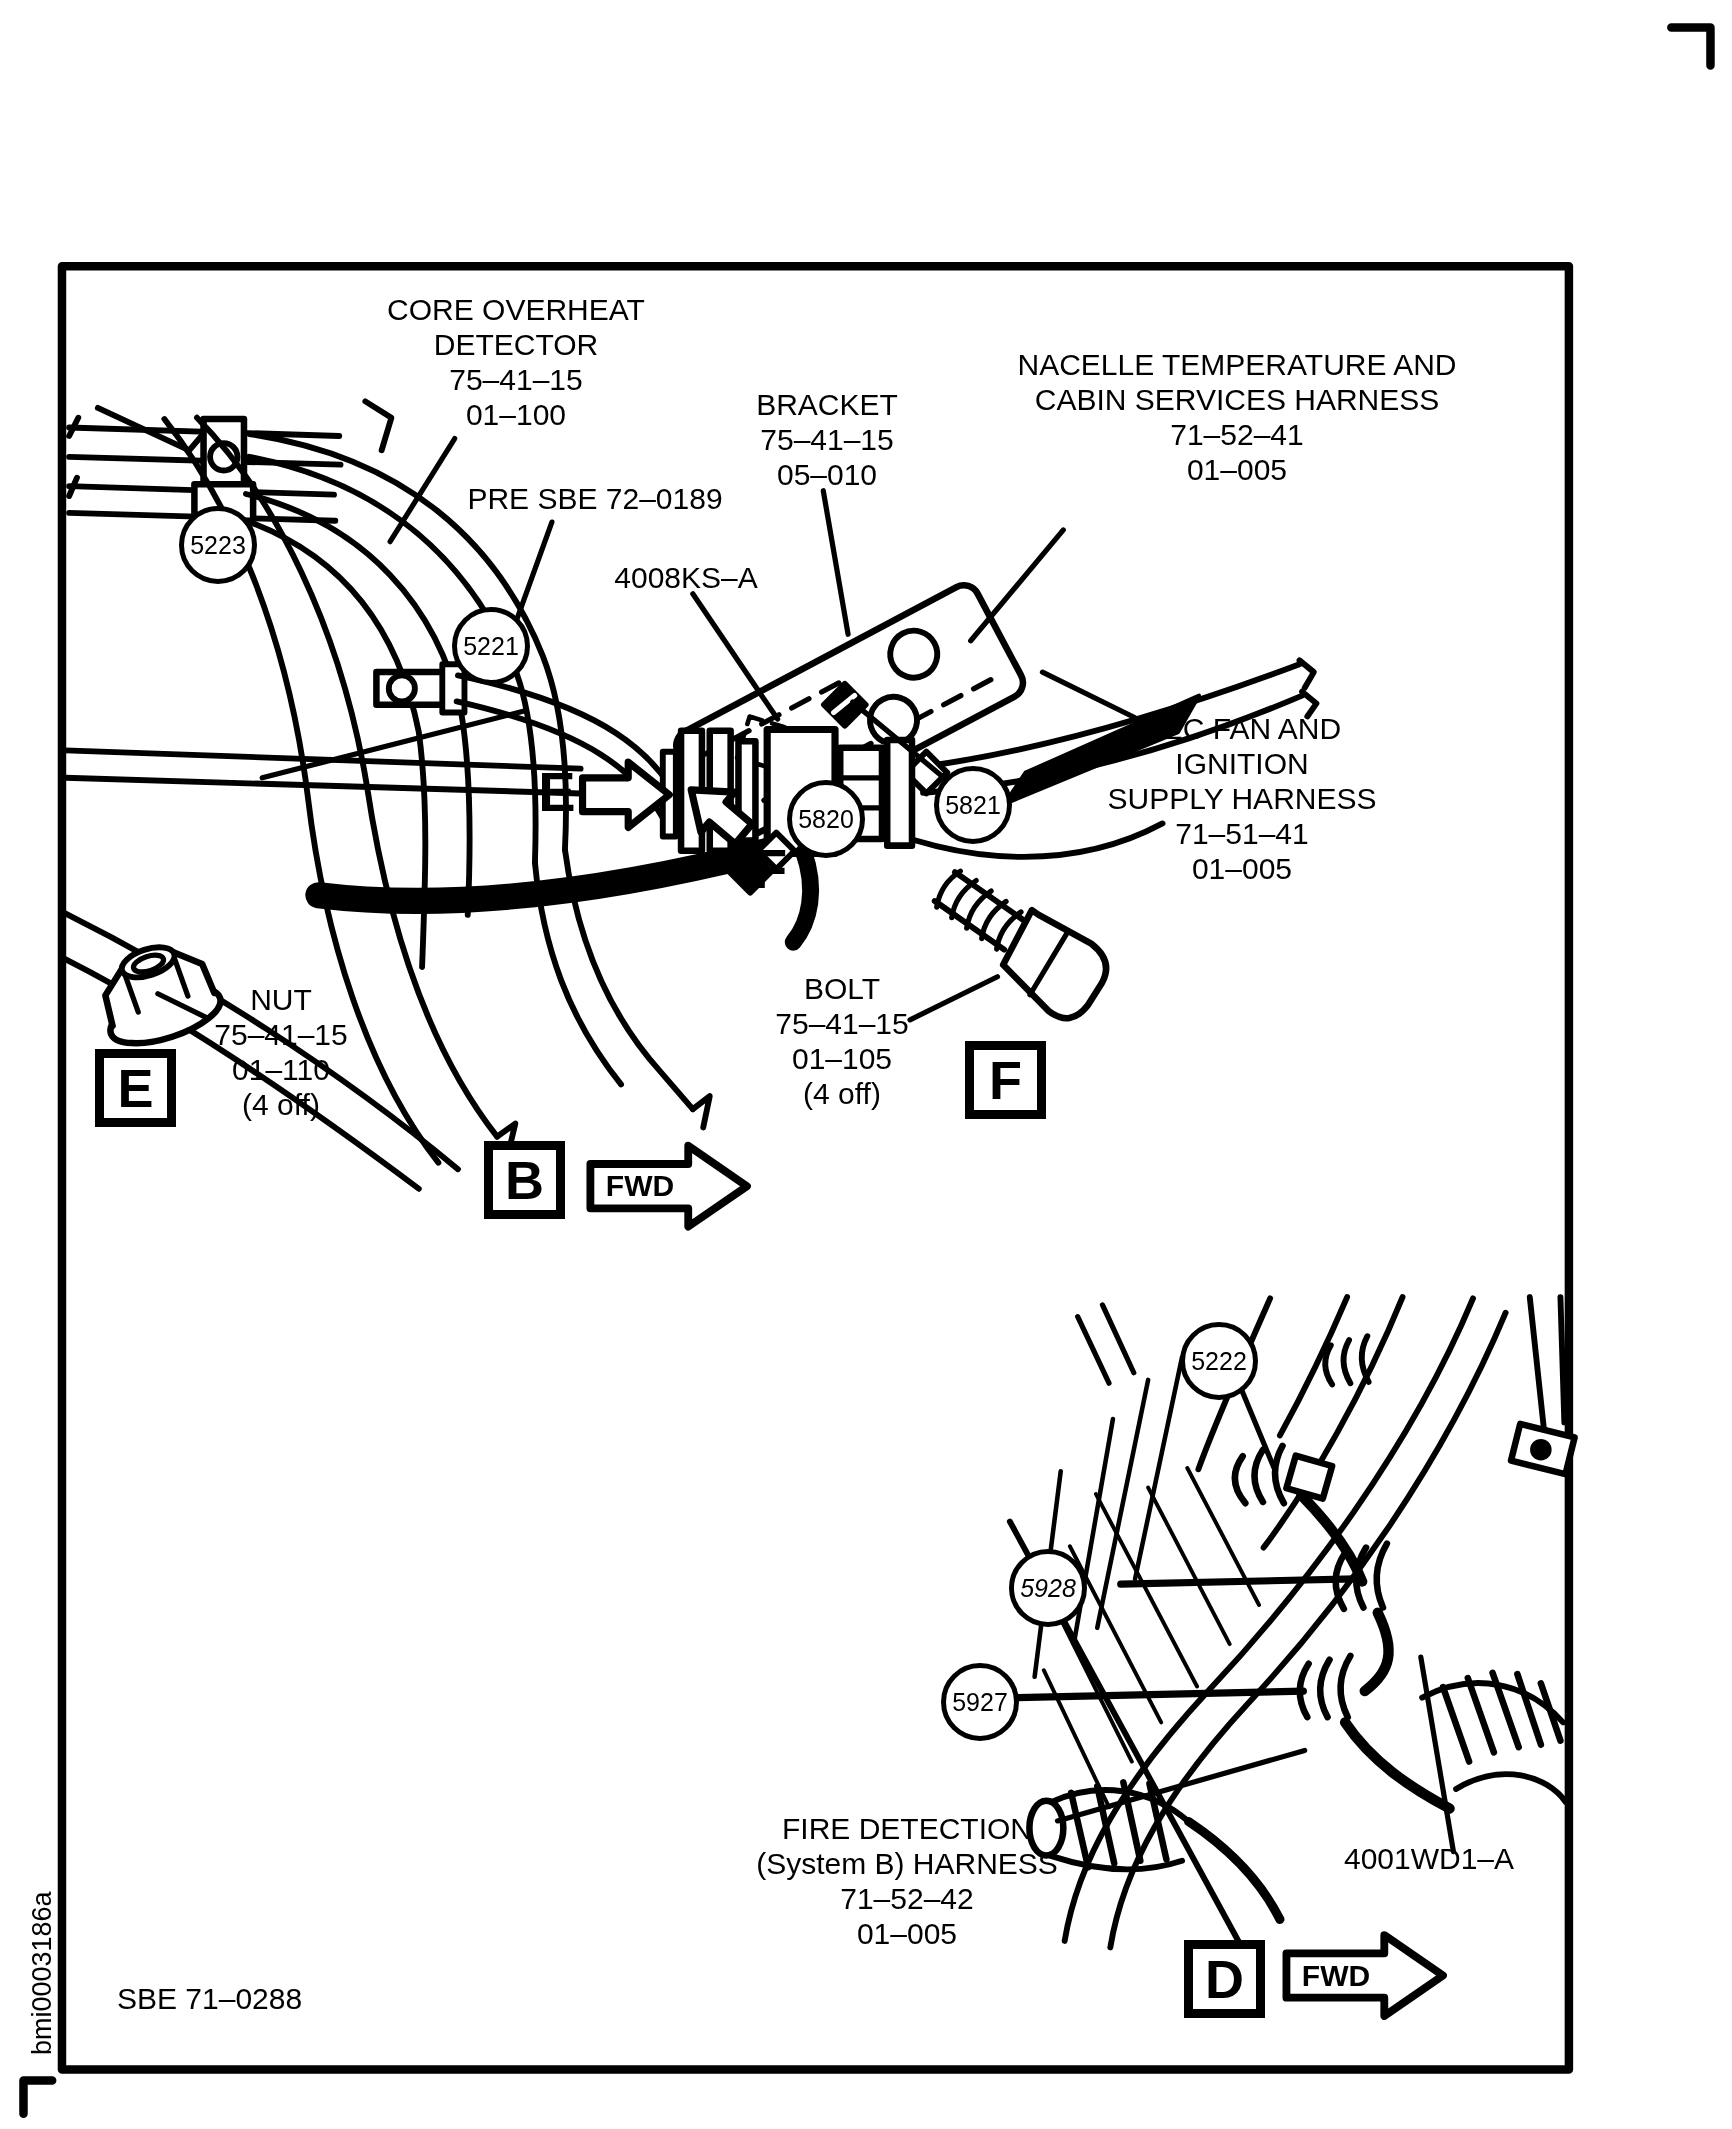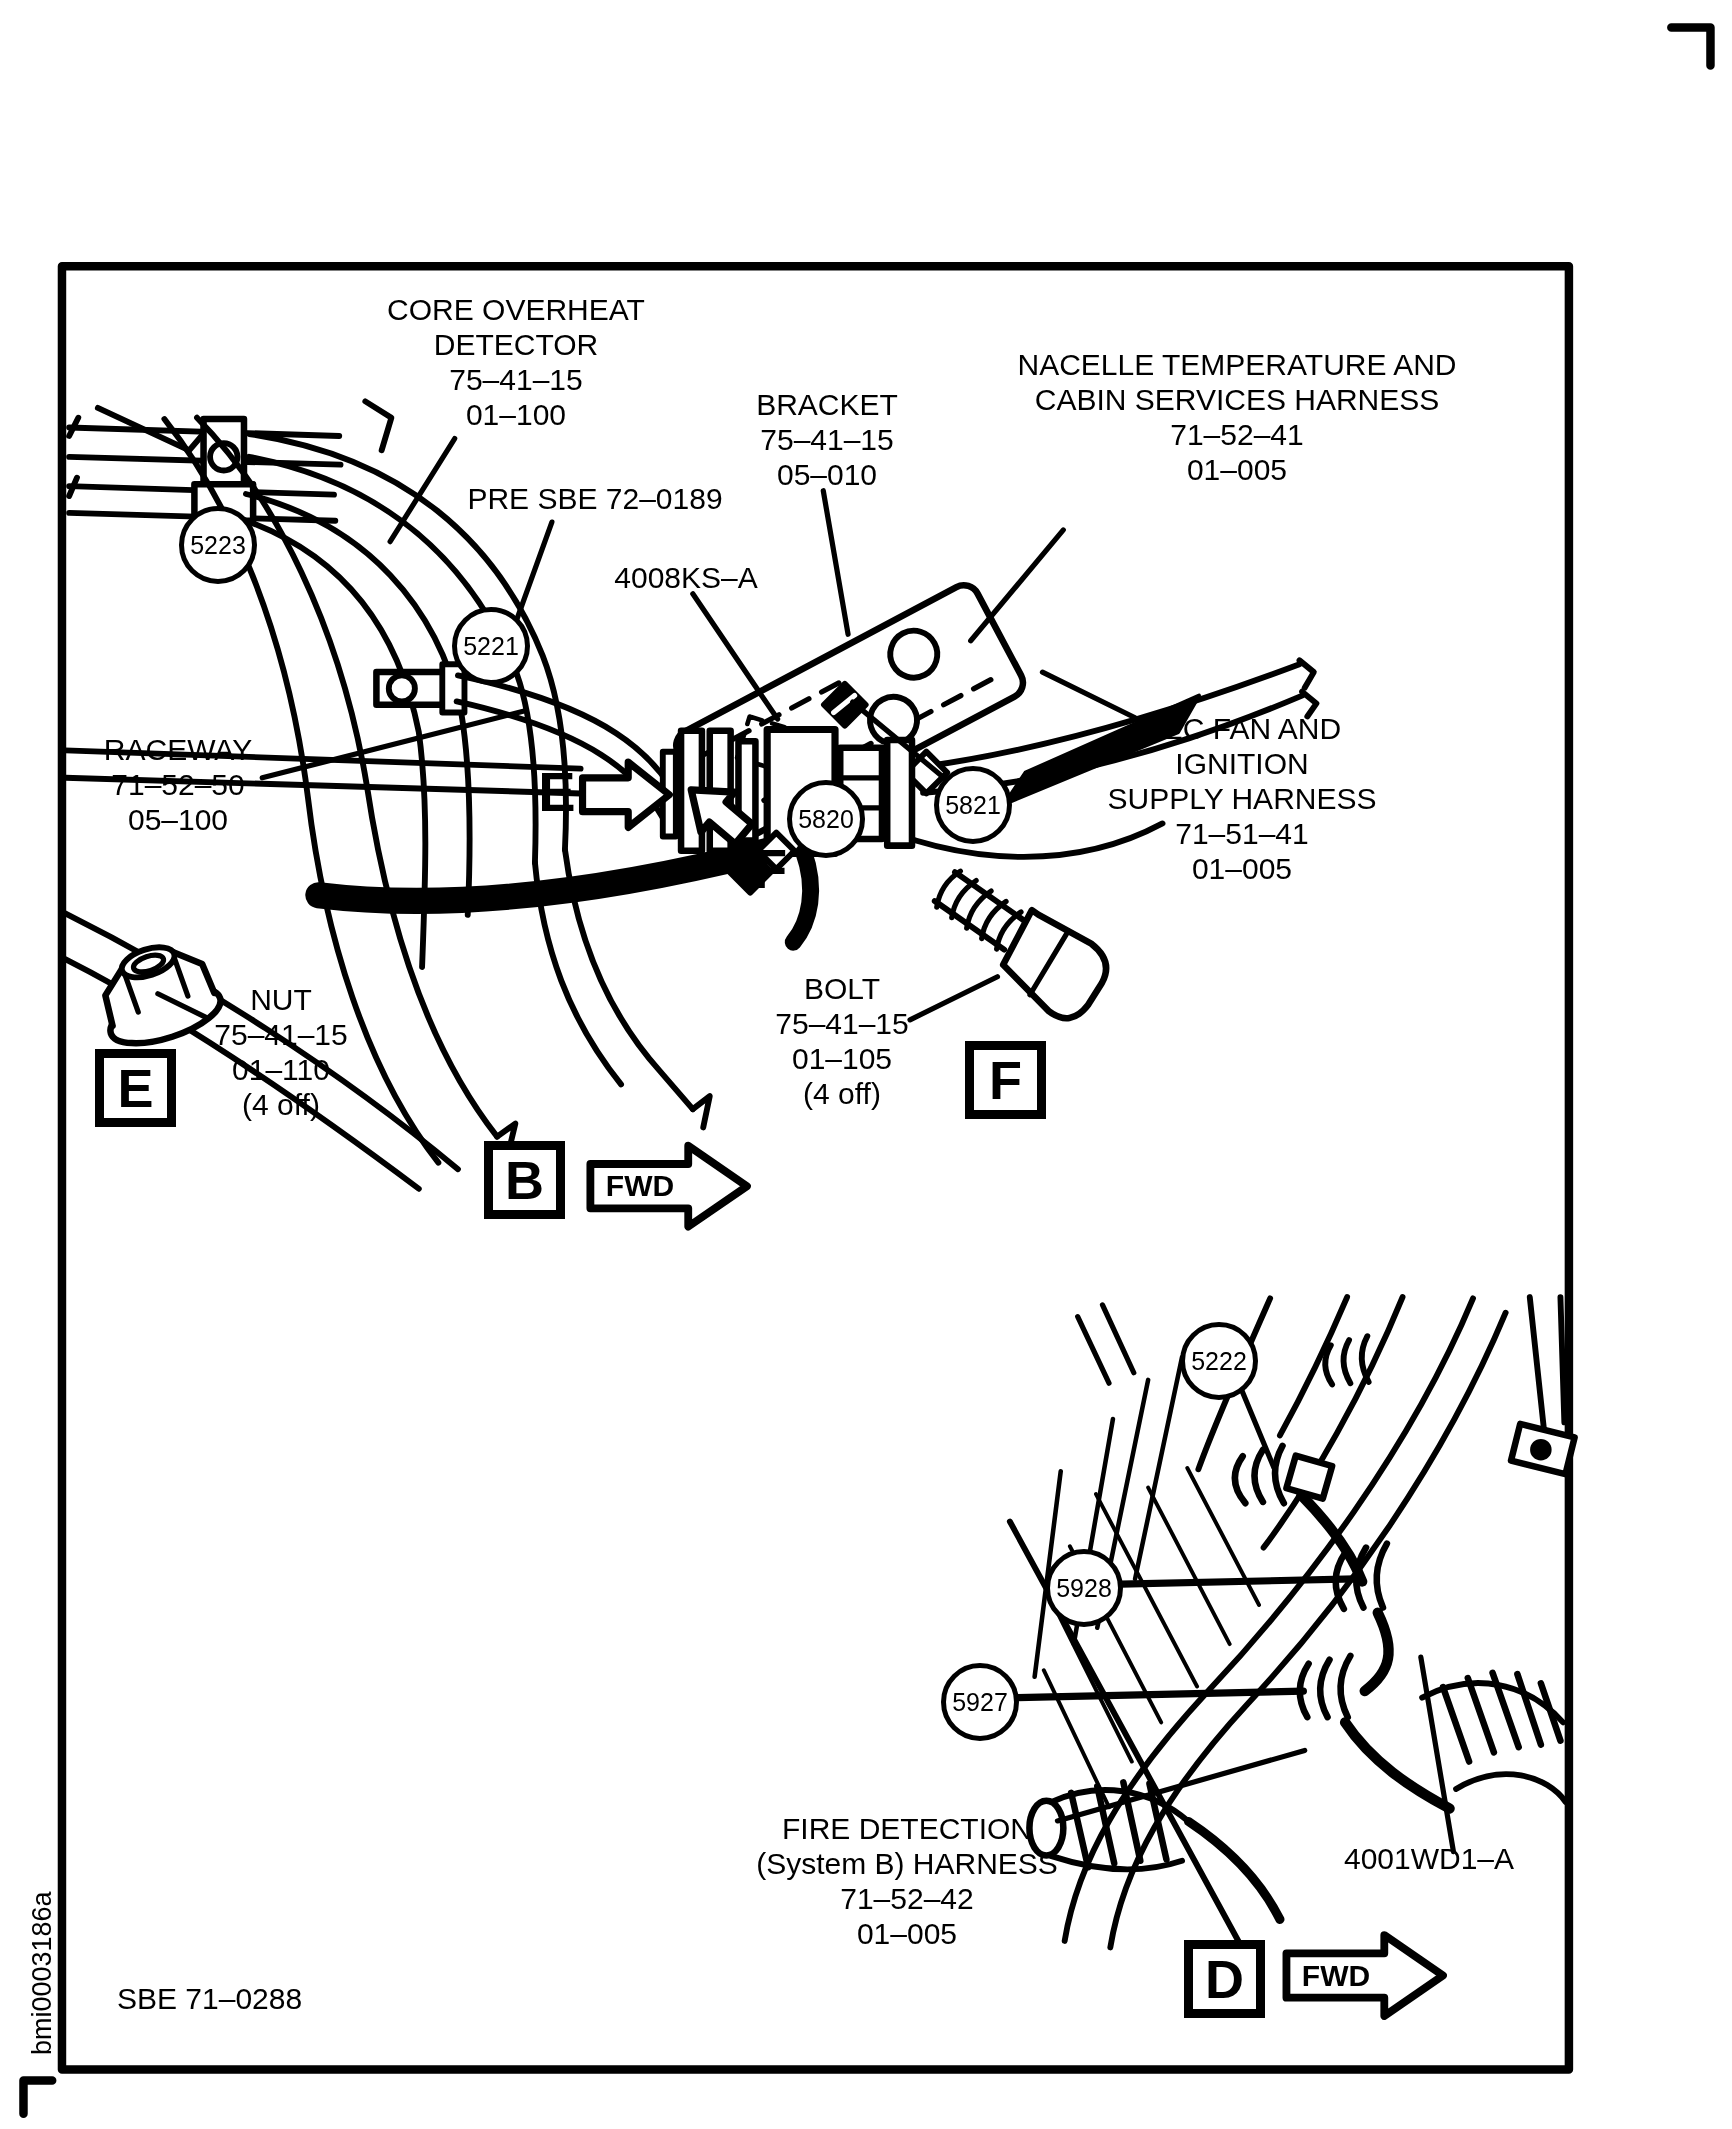--- a/index.html
+++ b/index.html
@@ -208,25 +208,20 @@
     <div>NACELLE TEMPERATURE AND</div>
     <div>CABIN SERVICES HARNESS</div>
     <div>71–52–41</div>
     <div>01–005</div>
   </div>
 
   <div class="single" style="left:595px;top:482px;">PRE SBE 72–0189</div>
 
   <div class="single" style="left:686px;top:561px;">4008KS–A</div>
 
-  <div class="lbl" style="left:178px;top:732px;">
-    <div>RACEWAY</div>
-    <div>71–52–50</div>
-    <div>05–100</div>
-  </div>
 
   <div class="lbl" style="left:1242px;top:711px;">
     <div>EEC FAN AND</div>
     <div>IGNITION</div>
     <div>SUPPLY HARNESS</div>
     <div>71–51–41</div>
     <div>01–005</div>
   </div>
 
   <div class="lbl" style="left:281px;top:982px;">
@@ -250,21 +245,21 @@
     <div>01–005</div>
   </div>
 
   <div class="single" style="left:1429px;top:1798px;margin-top:44px;">4001WD1–A</div>
 
   <div class="callout" style="left:179px;top:506px;">5223</div>
   <div class="callout" style="left:452px;top:607px;">5221</div>
   <div class="callout" style="left:787px;top:780px;">5820</div>
   <div class="callout" style="left:934px;top:766px;">5821</div>
   <div class="callout" style="left:1180px;top:1322px;">5222</div>
-  <div class="callout" style="left:1045px;top:1549px;">5928</div>
+  <div class="callout" style="left:1009px;top:1549px;font-style:italic;">5928</div>
   <div class="callout" style="left:941px;top:1663px;">5927</div>
 
   <div class="inletter" style="left:557px;top:791px;">E</div>
   <div class="inletter" style="left:770px;top:868px;">F</div>
 
   <div class="viewbox" style="left:95px;top:1049px;">E</div>
   <div class="viewbox" style="left:965px;top:1041px;">F</div>
   <div class="viewbox" style="left:484px;top:1141px;">B</div>
   <div class="viewbox" style="left:1184px;top:1940px;">D</div>
 

